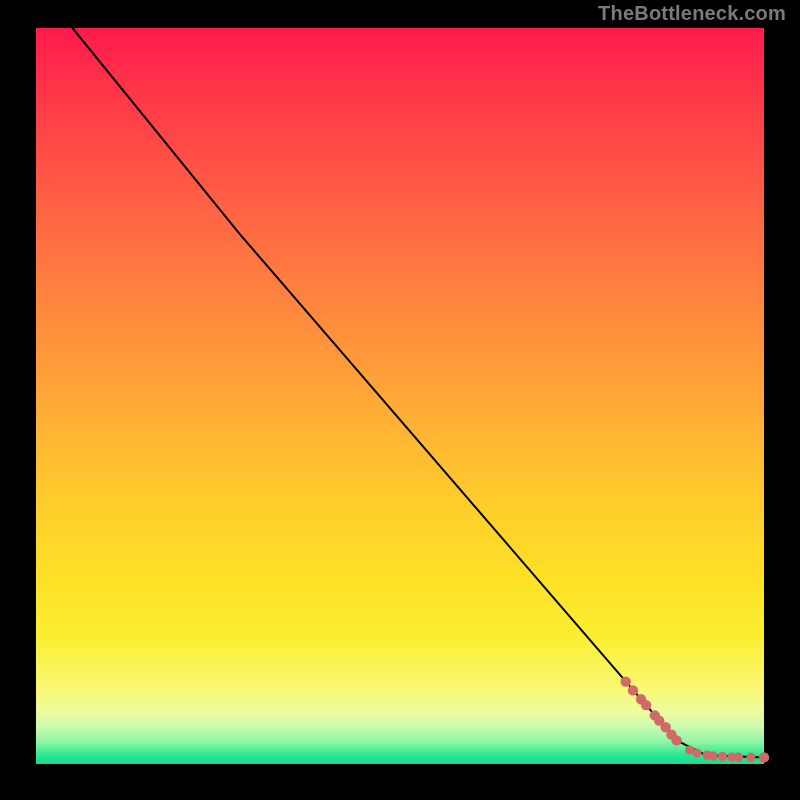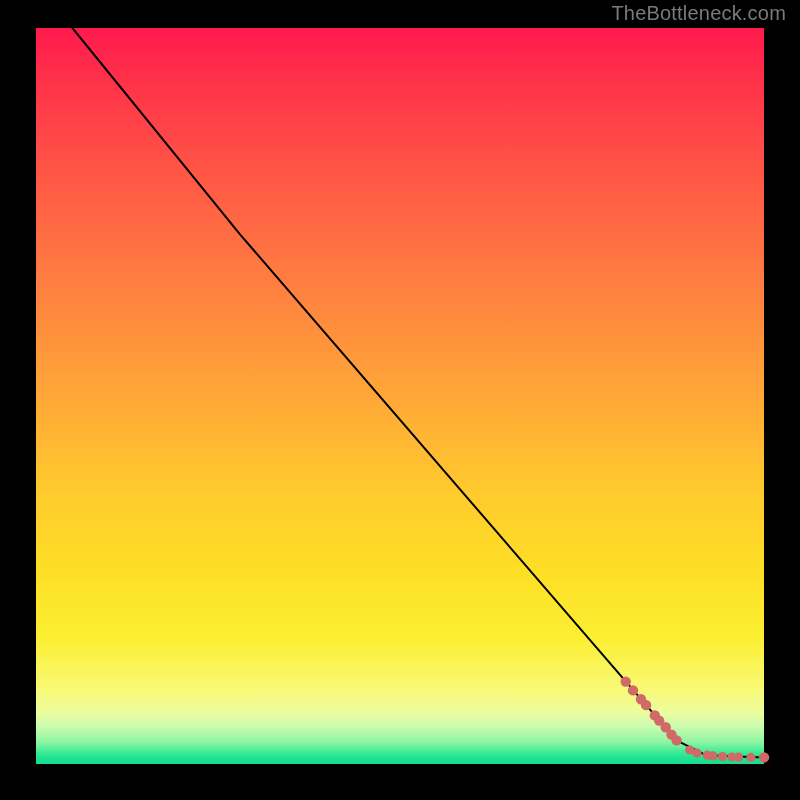--- a/index.html
+++ b/index.html
@@ -14,21 +14,21 @@
   .stage {
     position: relative;
     width: 800px;
     height: 800px;
   }
   .attribution {
     position: absolute;
     top: 2px;
     right: 14px;
     font-size: 20px;
-    font-weight: 400;
+    font-weight: 700;
     color: #7a7a7a;
     letter-spacing: 0.2px;
     user-select: none;
     margin-left: 28px;
   }
   
   .plot {
     position: absolute;
     left: 36px;
     top: 28px;

